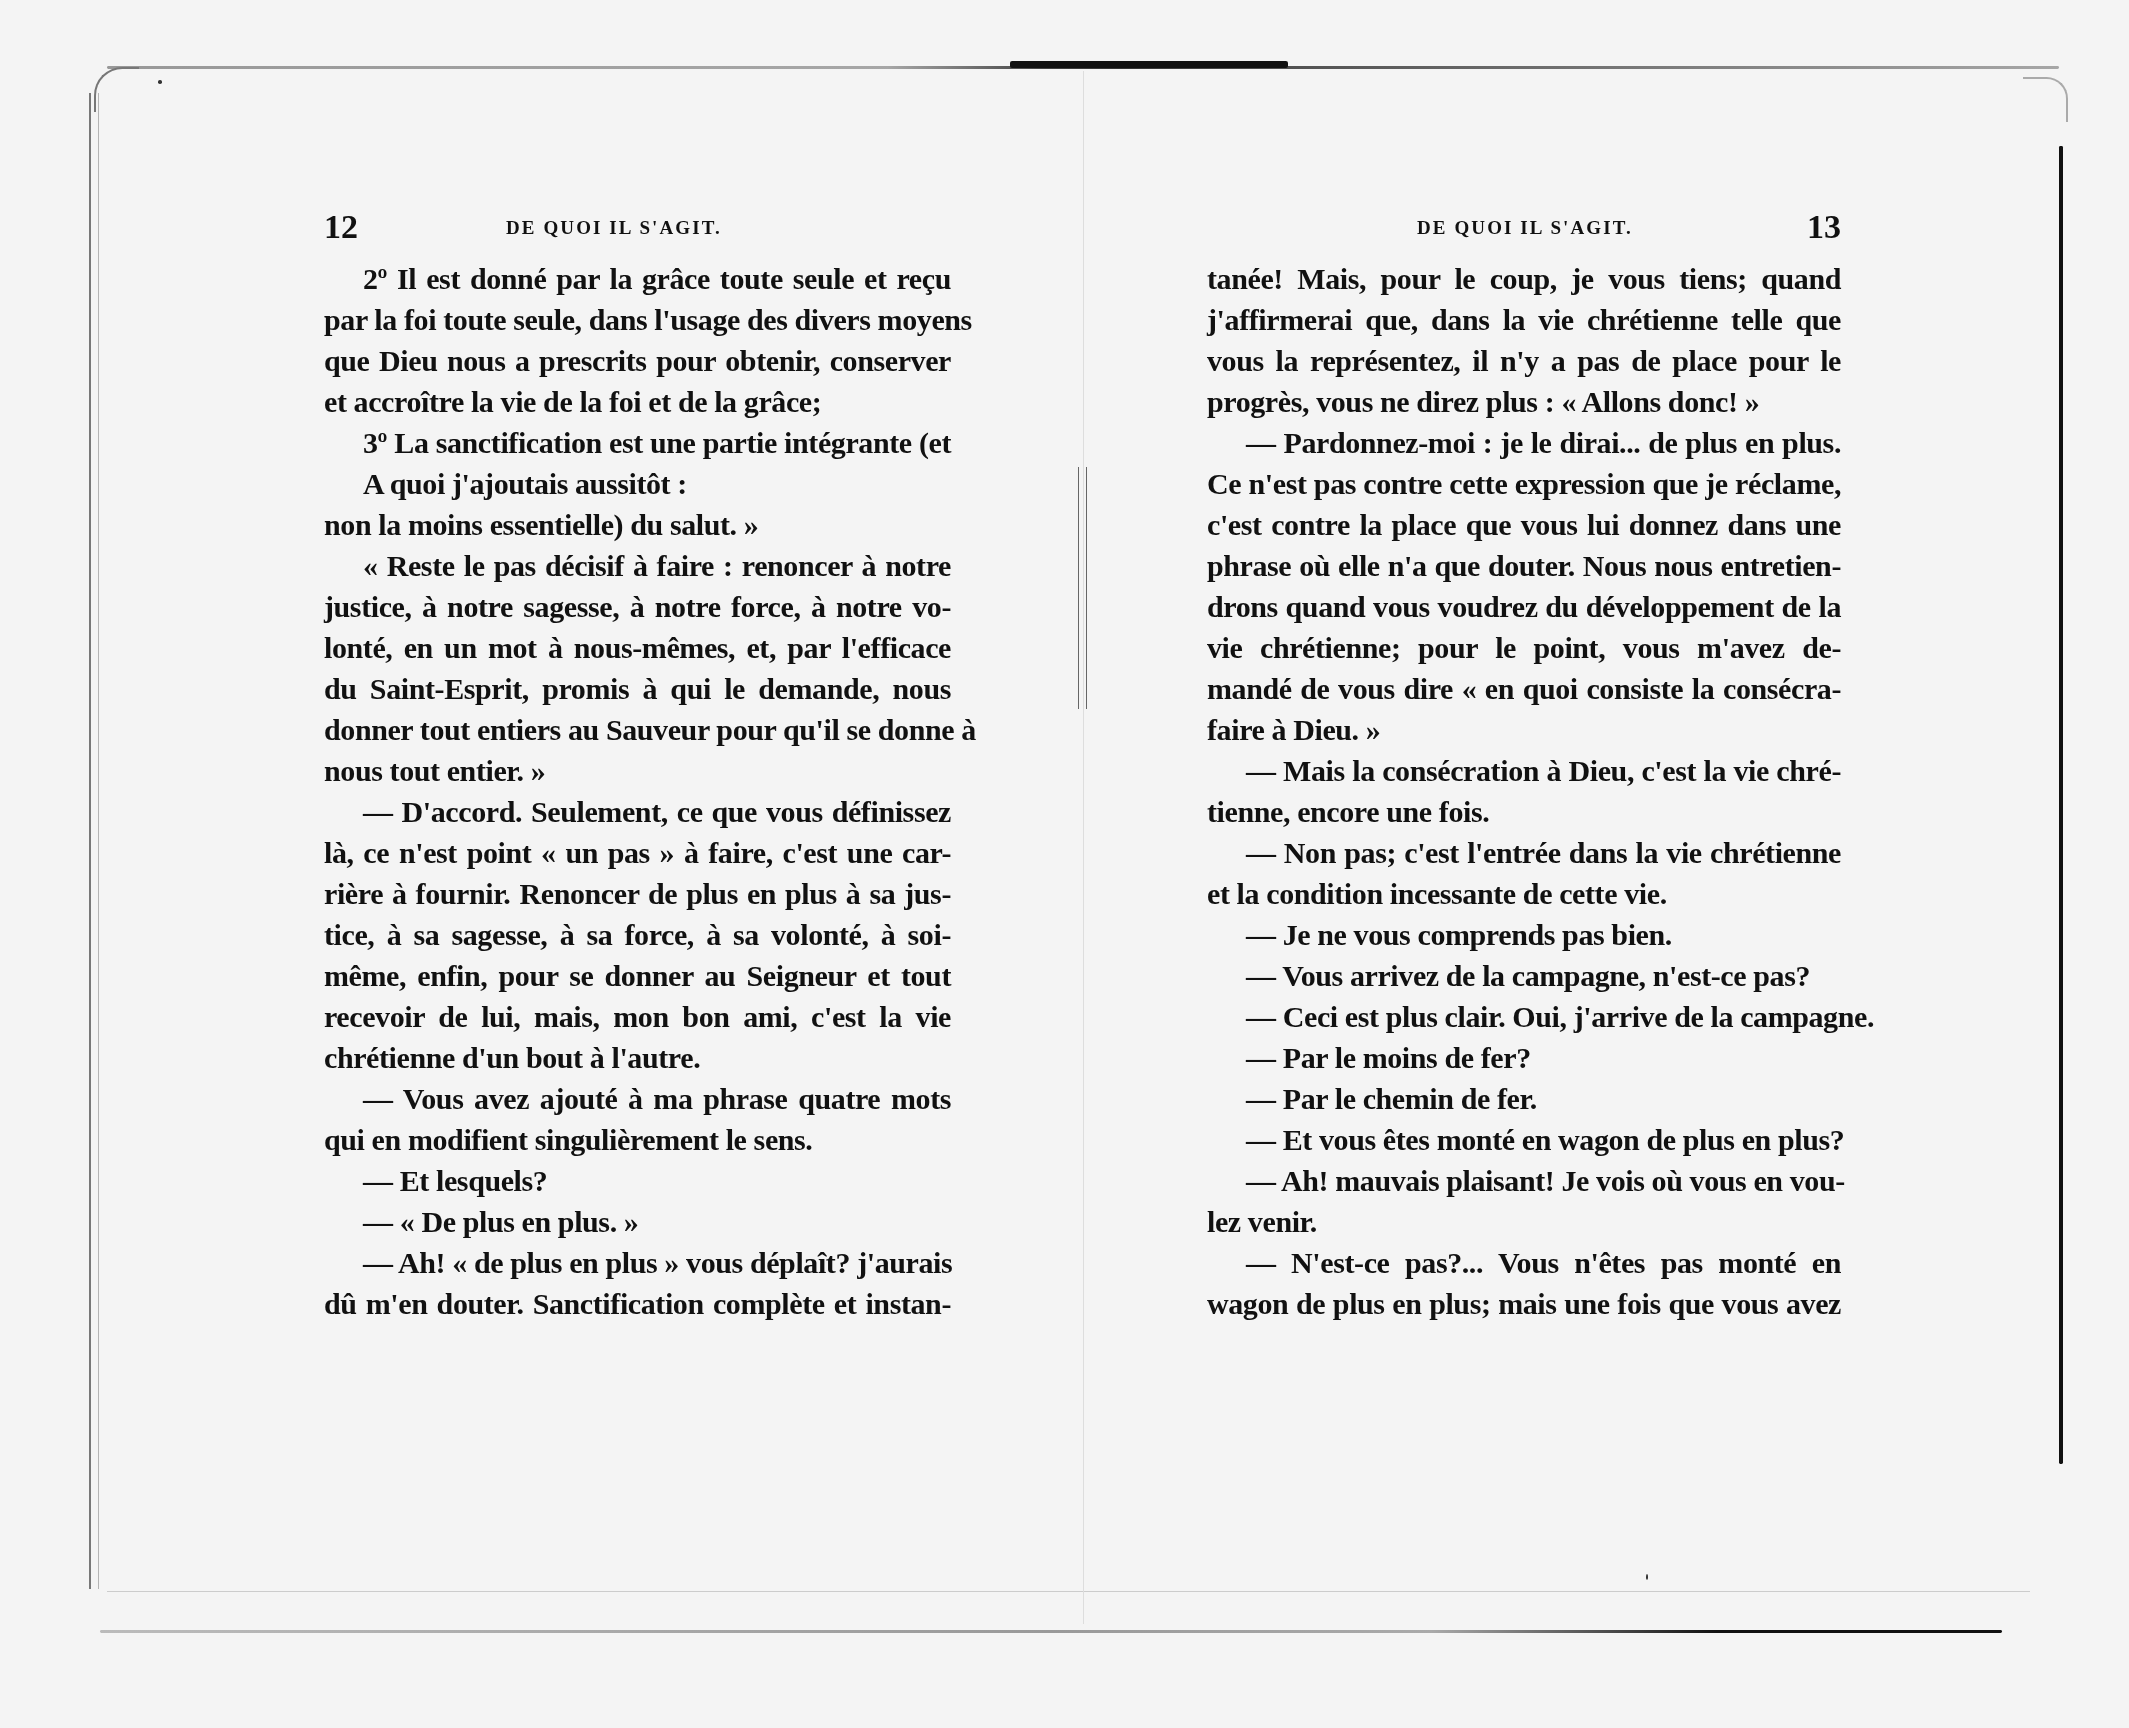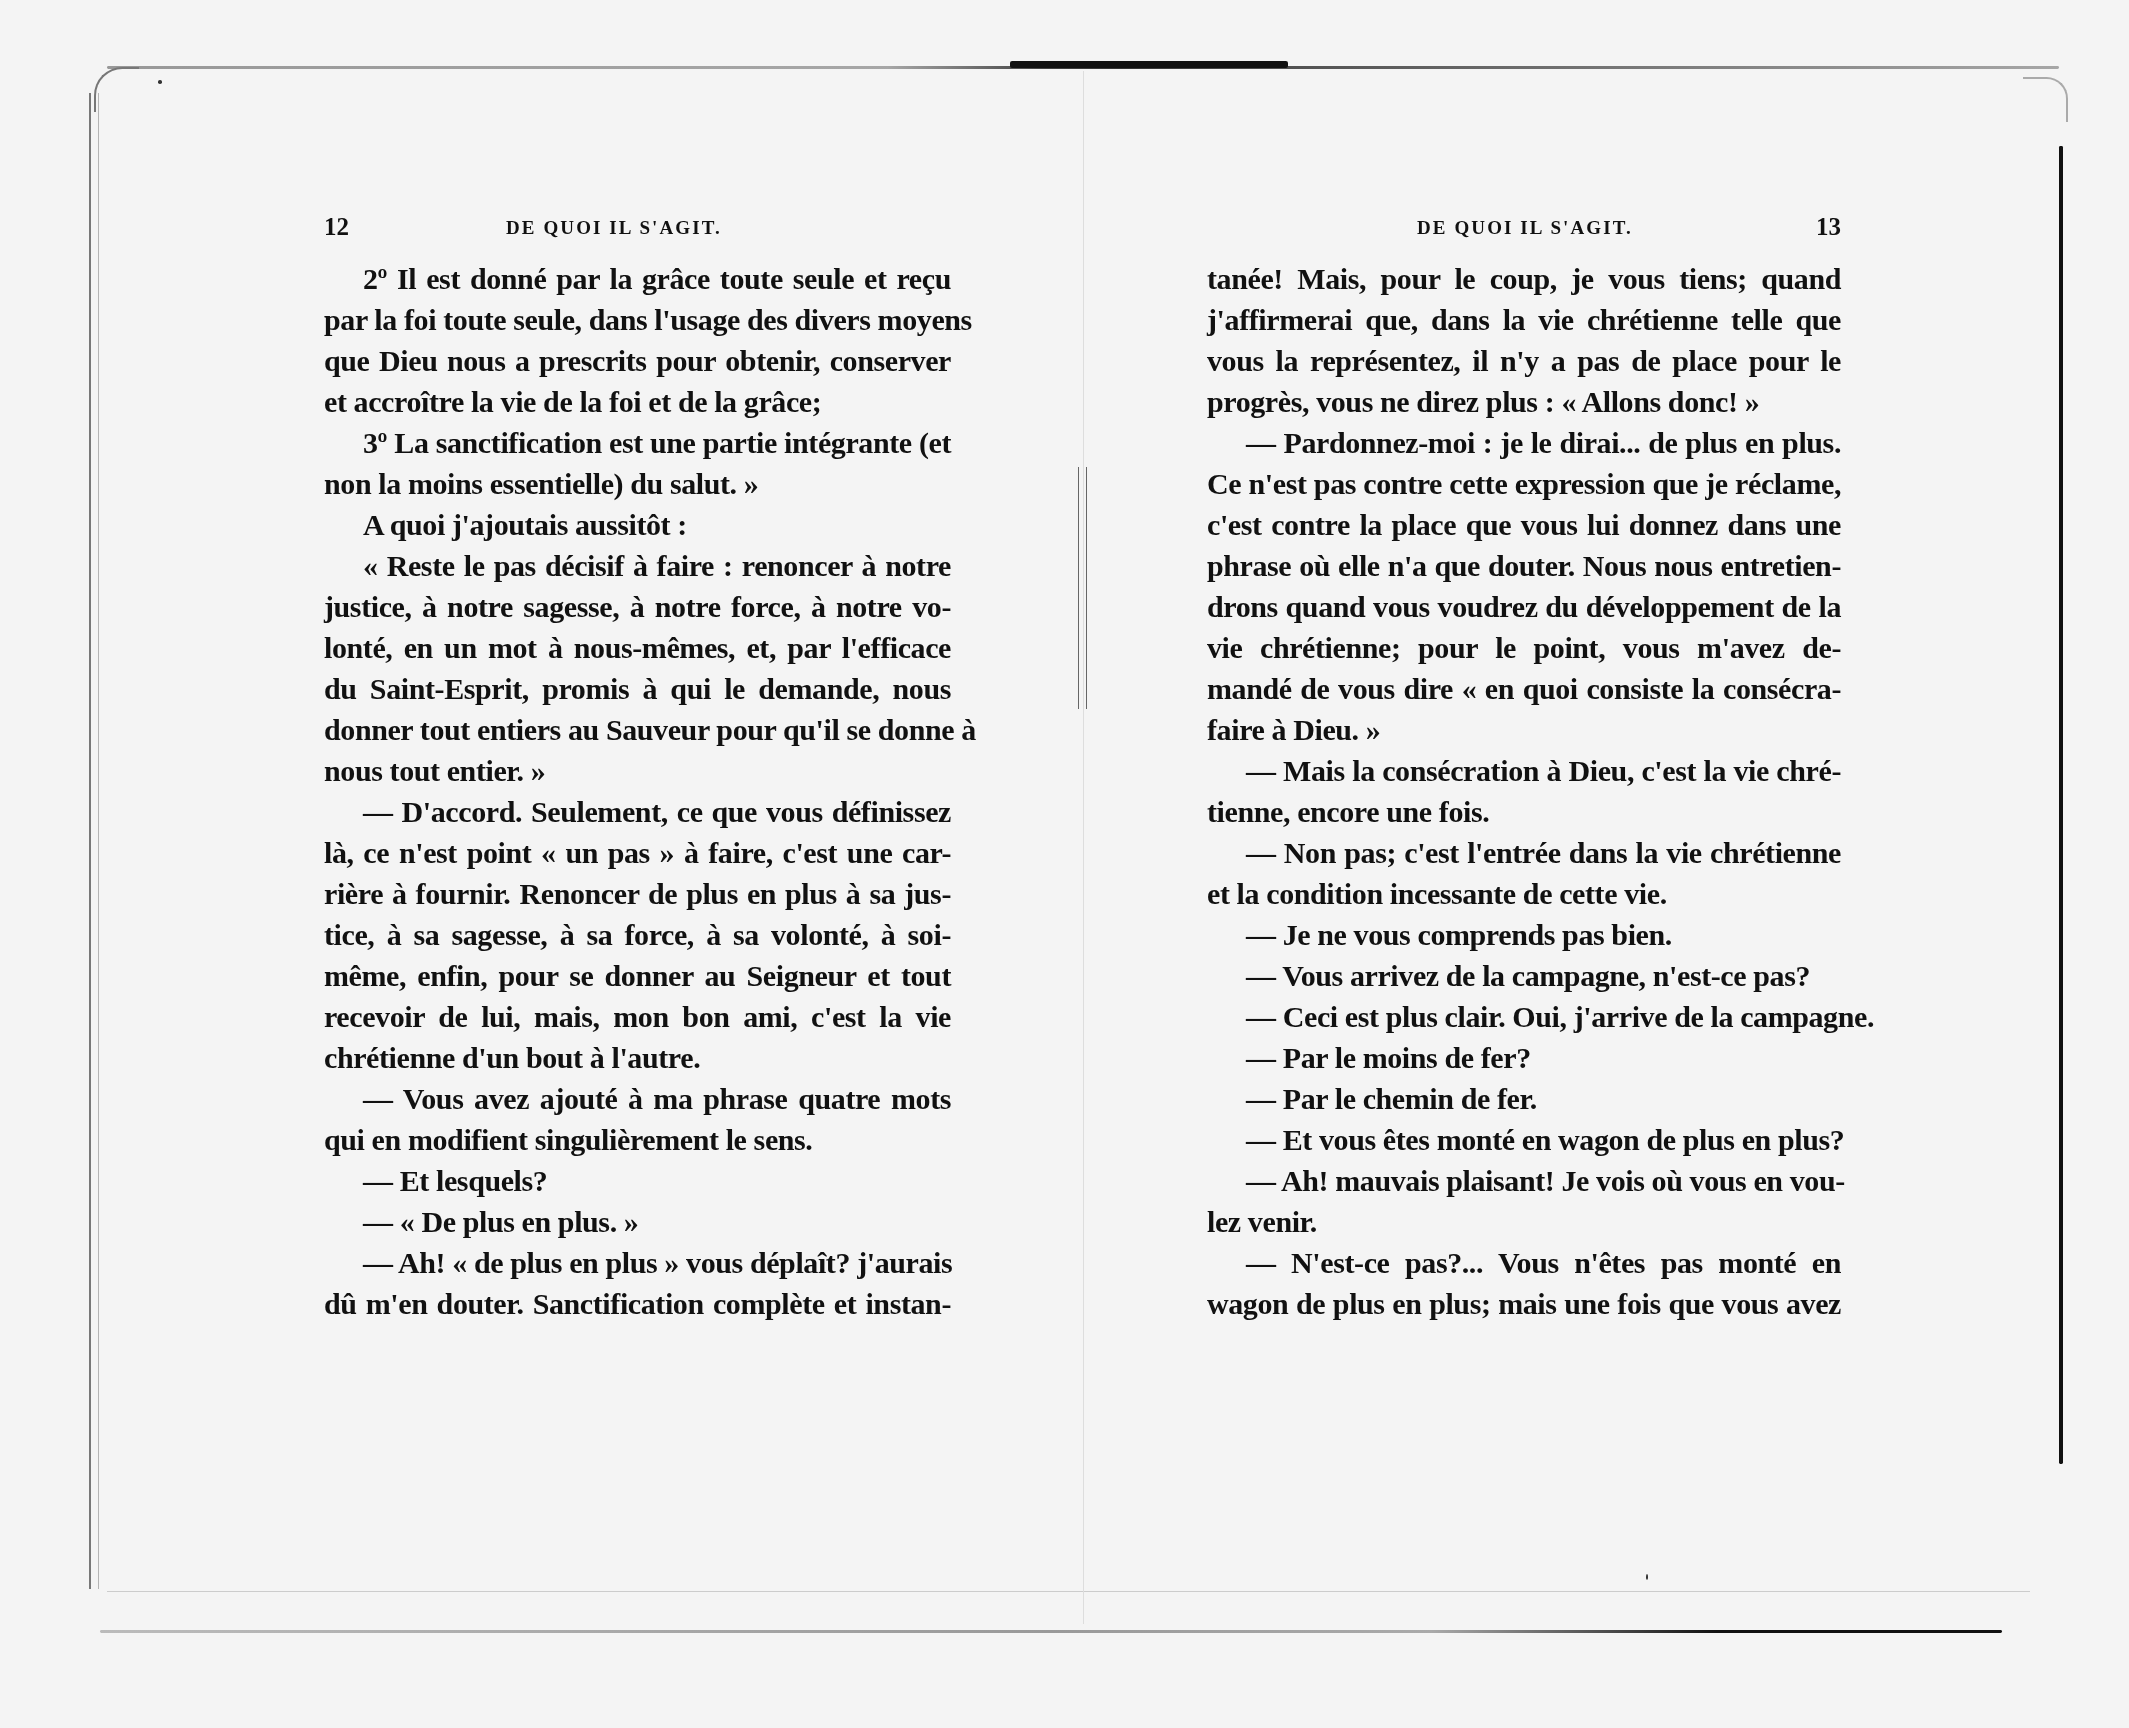--- a/index.html
+++ b/index.html
@@ -100,21 +100,21 @@
     .running-head {
       position: absolute;
       top: 211px;
       left: 0; right: 0;
       height: 31px;
       font-weight: bold;
     }
     .page-number {
       position: absolute;
       top: 0;
-      font-size: 25px;
+      font-size: 34px;
       font-weight: bold;
       line-height: 31px;
     }
     .page-left .page-number { left: 0; }
     .page-right .page-number { right: 0; }
     .head-title {
       position: absolute;
       top: 2.8px;
       font-size: 19px;
       letter-spacing: 2.1px;
@@ -173,22 +173,22 @@
   <div class="running-head">
     <span class="page-number">12</span>
     <span class="head-title">DE QUOI IL S'AGIT.</span>
   </div>
   <div class="body-text" id="left-body">
       <span class="line indent">2º Il est donné par la grâce toute seule et reçu</span>
       <span class="line">par la foi toute seule, dans l'usage des divers moyens</span>
       <span class="line">que Dieu nous a prescrits pour obtenir, conserver</span>
       <span class="line last">et accroître la vie de la foi et de la grâce;</span>
       <span class="line indent">3º La sanctification est une partie intégrante (et</span>
+      <span class="line indent last">A quoi j'ajoutais aussitôt :</span>
       <span class="line last">non la moins essentielle) du salut. »</span>
-      <span class="line indent last">A quoi j'ajoutais aussitôt :</span>
       <span class="line indent">« Reste le pas décisif à faire : renoncer à notre</span>
       <span class="line">justice, à notre sagesse, à notre force, à notre vo-</span>
       <span class="line">lonté, en un mot à nous-mêmes, et, par l'efficace</span>
       <span class="line">du Saint-Esprit, promis à qui le demande, nous</span>
       <span class="line">donner tout entiers au Sauveur pour qu'il se donne à</span>
       <span class="line last">nous tout entier. »</span>
       <span class="line indent">— D'accord. Seulement, ce que vous définissez</span>
       <span class="line">là, ce n'est point « un pas » à faire, c'est une car-</span>
       <span class="line">rière à fournir. Renoncer de plus en plus à sa jus-</span>
       <span class="line">tice, à sa sagesse, à sa force, à sa volonté, à soi-</span>

